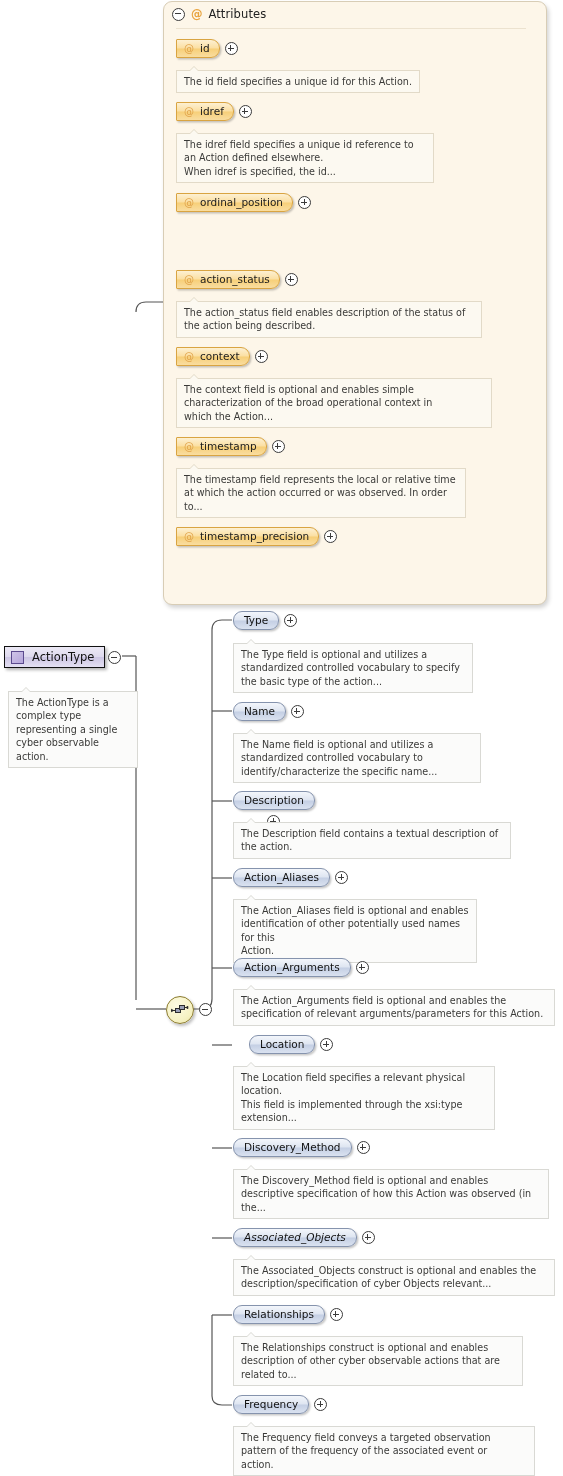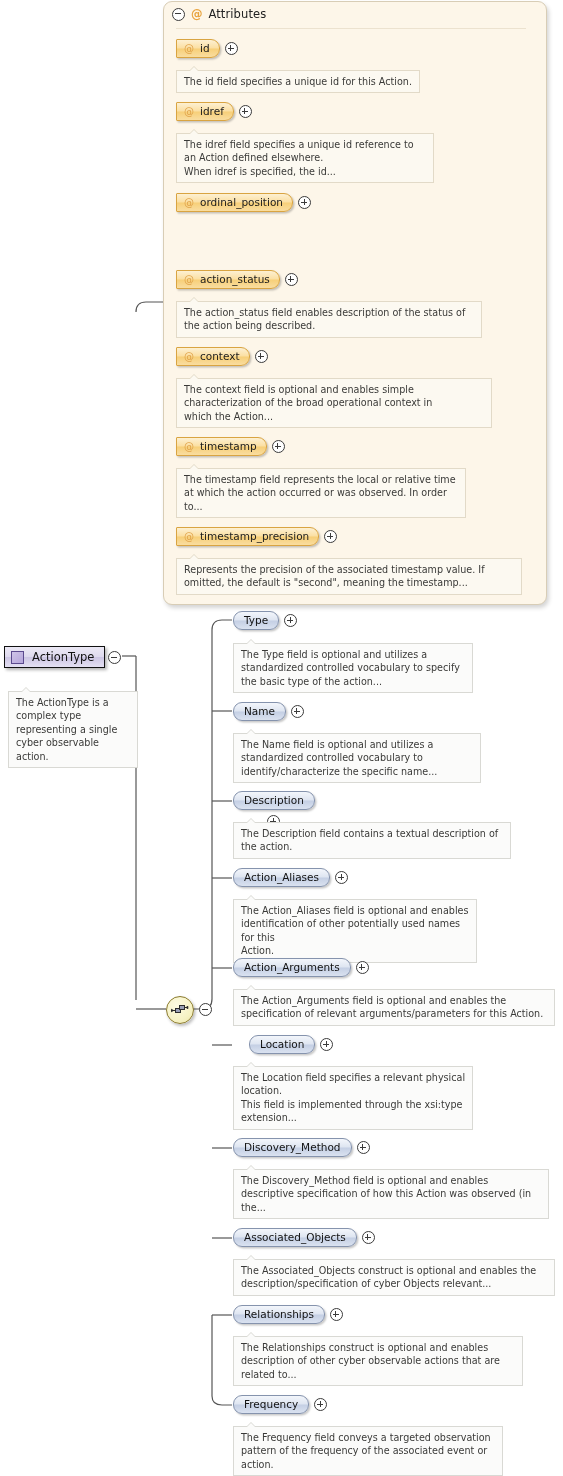--- a/index.html
+++ b/index.html
@@ -215,22 +215,20 @@
 at which the action occurred or was observed. In order
 to...</div>
 
   <div class="node-row" style="left:176px;top:527px;">
     <span class="chip-attr">
         <span class="atm">@</span>
         <span>timestamp_precision</span>
       </span>
     <span class="toggle plus"></span>
   </div>
-  <div class="bubble onpanel" style="left:176px;top:558px;width:346px;">Represents the precision of the associated timestamp value. If
-omitted, the default is "second", meaning the timestamp...</div>
 
   <div class="root-box">
     <span class="ct-icon"></span>
     <span>ActionType</span>
   </div>
   <span class="toggle root-toggle"></span>
   <div class="bubble plain" style="left:8px;top:680px;width:130px;margin-top:11px;">The ActionType is a
 complex type
 representing a single
 cyber observable action.</div>
@@ -283,49 +281,49 @@
     <span class="chip-elem">Action_Arguments</span>
     <span class="toggle plus"></span>
   </div>
   <div class="bubble plain" style="left:233px;top:989px;width:322px;">The Action_Arguments field is optional and enables the
 specification of relevant arguments/parameters for this Action.</div>
 
   <div class="node-row" style="left:233px;top:1035px;padding-left:16px;">
     <span class="chip-elem">Location</span>
     <span class="toggle plus"></span>
   </div>
-  <div class="bubble plain" style="left:233px;top:1066px;width:240px;">The Location field specifies a relevant physical
+  <div class="bubble plain" style="left:233px;top:1066px;width:262px;">The Location field specifies a relevant physical
 location.
 This field is implemented through the xsi:type
 extension...</div>
 
   <div class="node-row" style="left:233px;top:1138px;">
     <span class="chip-elem">Discovery_Method</span>
     <span class="toggle plus"></span>
   </div>
   <div class="bubble plain" style="left:233px;top:1169px;width:316px;">The Discovery_Method field is optional and enables
 descriptive specification of how this Action was observed (in
 the...</div>
 
-  <div class="node-row" style="left:233px;top:1228px;">
+  <div class="node-row" style="left:233px;top:1228px;font-style:italic;">
     <span class="chip-elem">Associated_Objects</span>
     <span class="toggle plus"></span>
   </div>
   <div class="bubble plain" style="left:233px;top:1259px;width:322px;">The Associated_Objects construct is optional and enables the
 description/specification of cyber Objects relevant...</div>
 
   <div class="node-row" style="left:233px;top:1305px;">
     <span class="chip-elem">Relationships</span>
     <span class="toggle plus"></span>
   </div>
   <div class="bubble plain" style="left:233px;top:1336px;width:290px;">The Relationships construct is optional and enables
 description of other cyber observable actions that are
 related to...</div>
 
   <div class="node-row" style="left:233px;top:1395px;">
     <span class="chip-elem">Frequency</span>
     <span class="toggle plus"></span>
   </div>
-  <div class="bubble plain" style="left:233px;top:1426px;width:270px;">The Frequency field conveys a targeted observation
+  <div class="bubble plain" style="left:233px;top:1426px;width:302px;">The Frequency field conveys a targeted observation
 pattern of the frequency of the associated event or
 action.</div>
 
 </div>
 
 </body></html>

